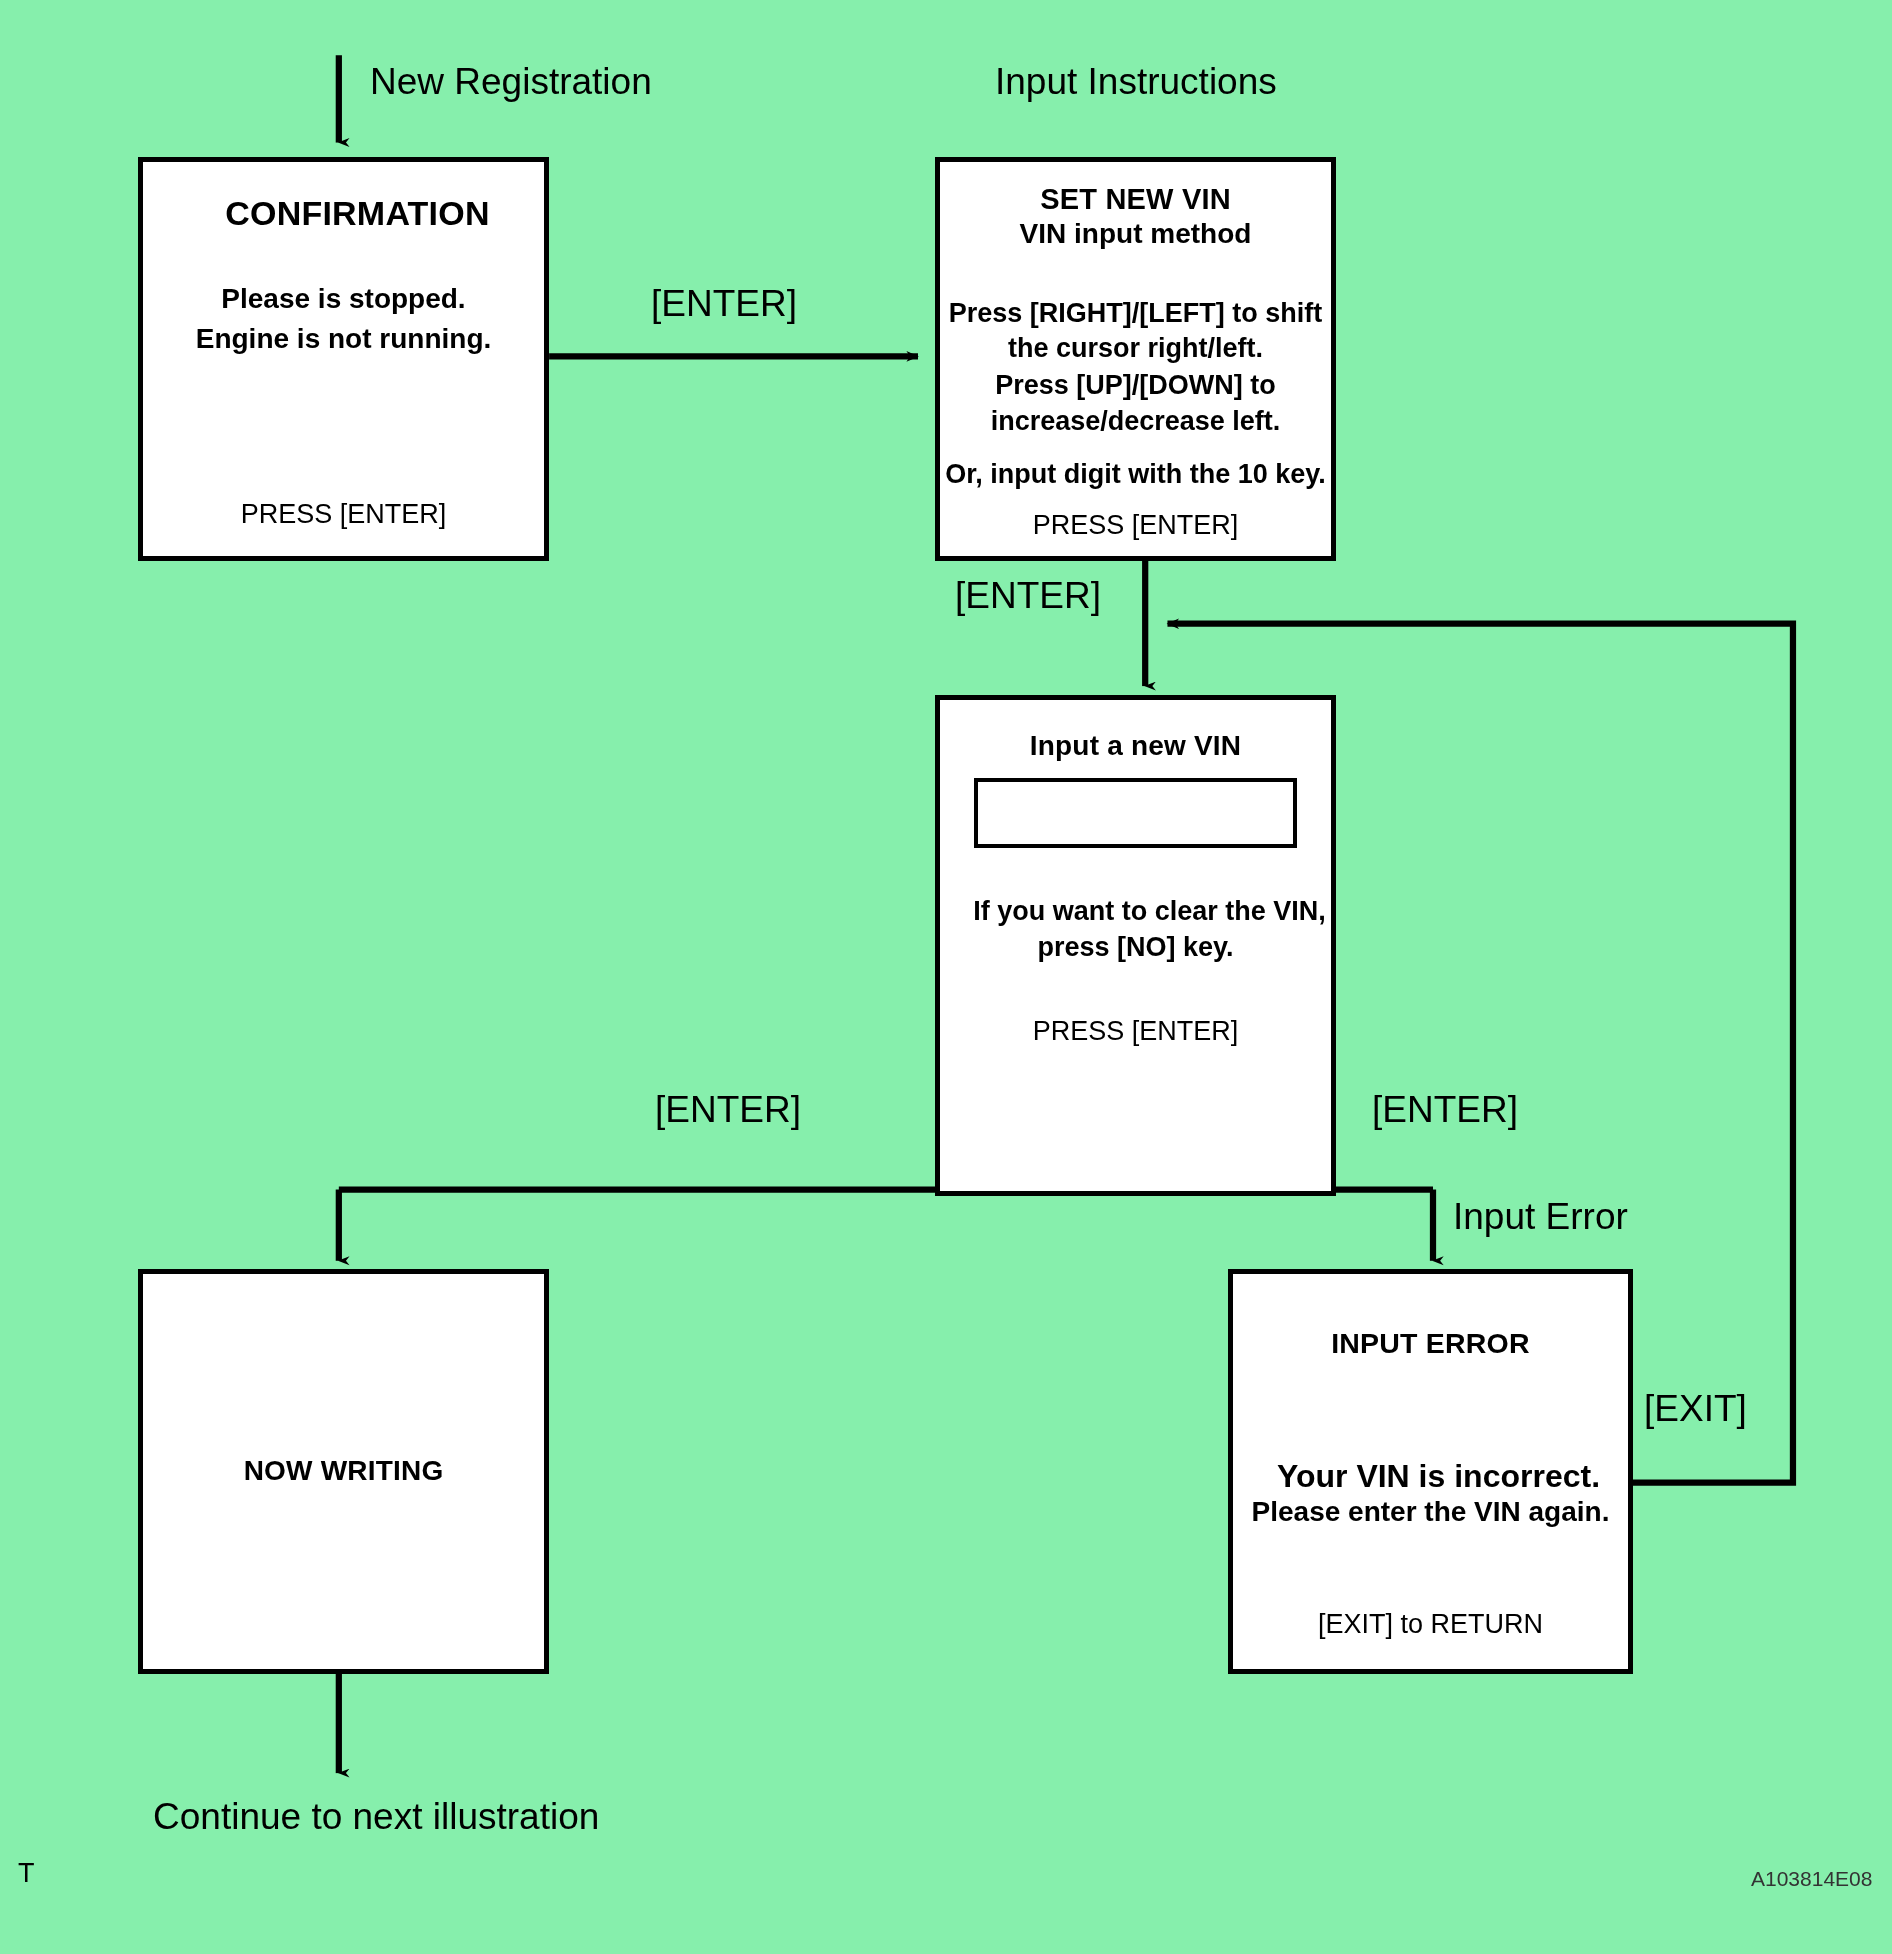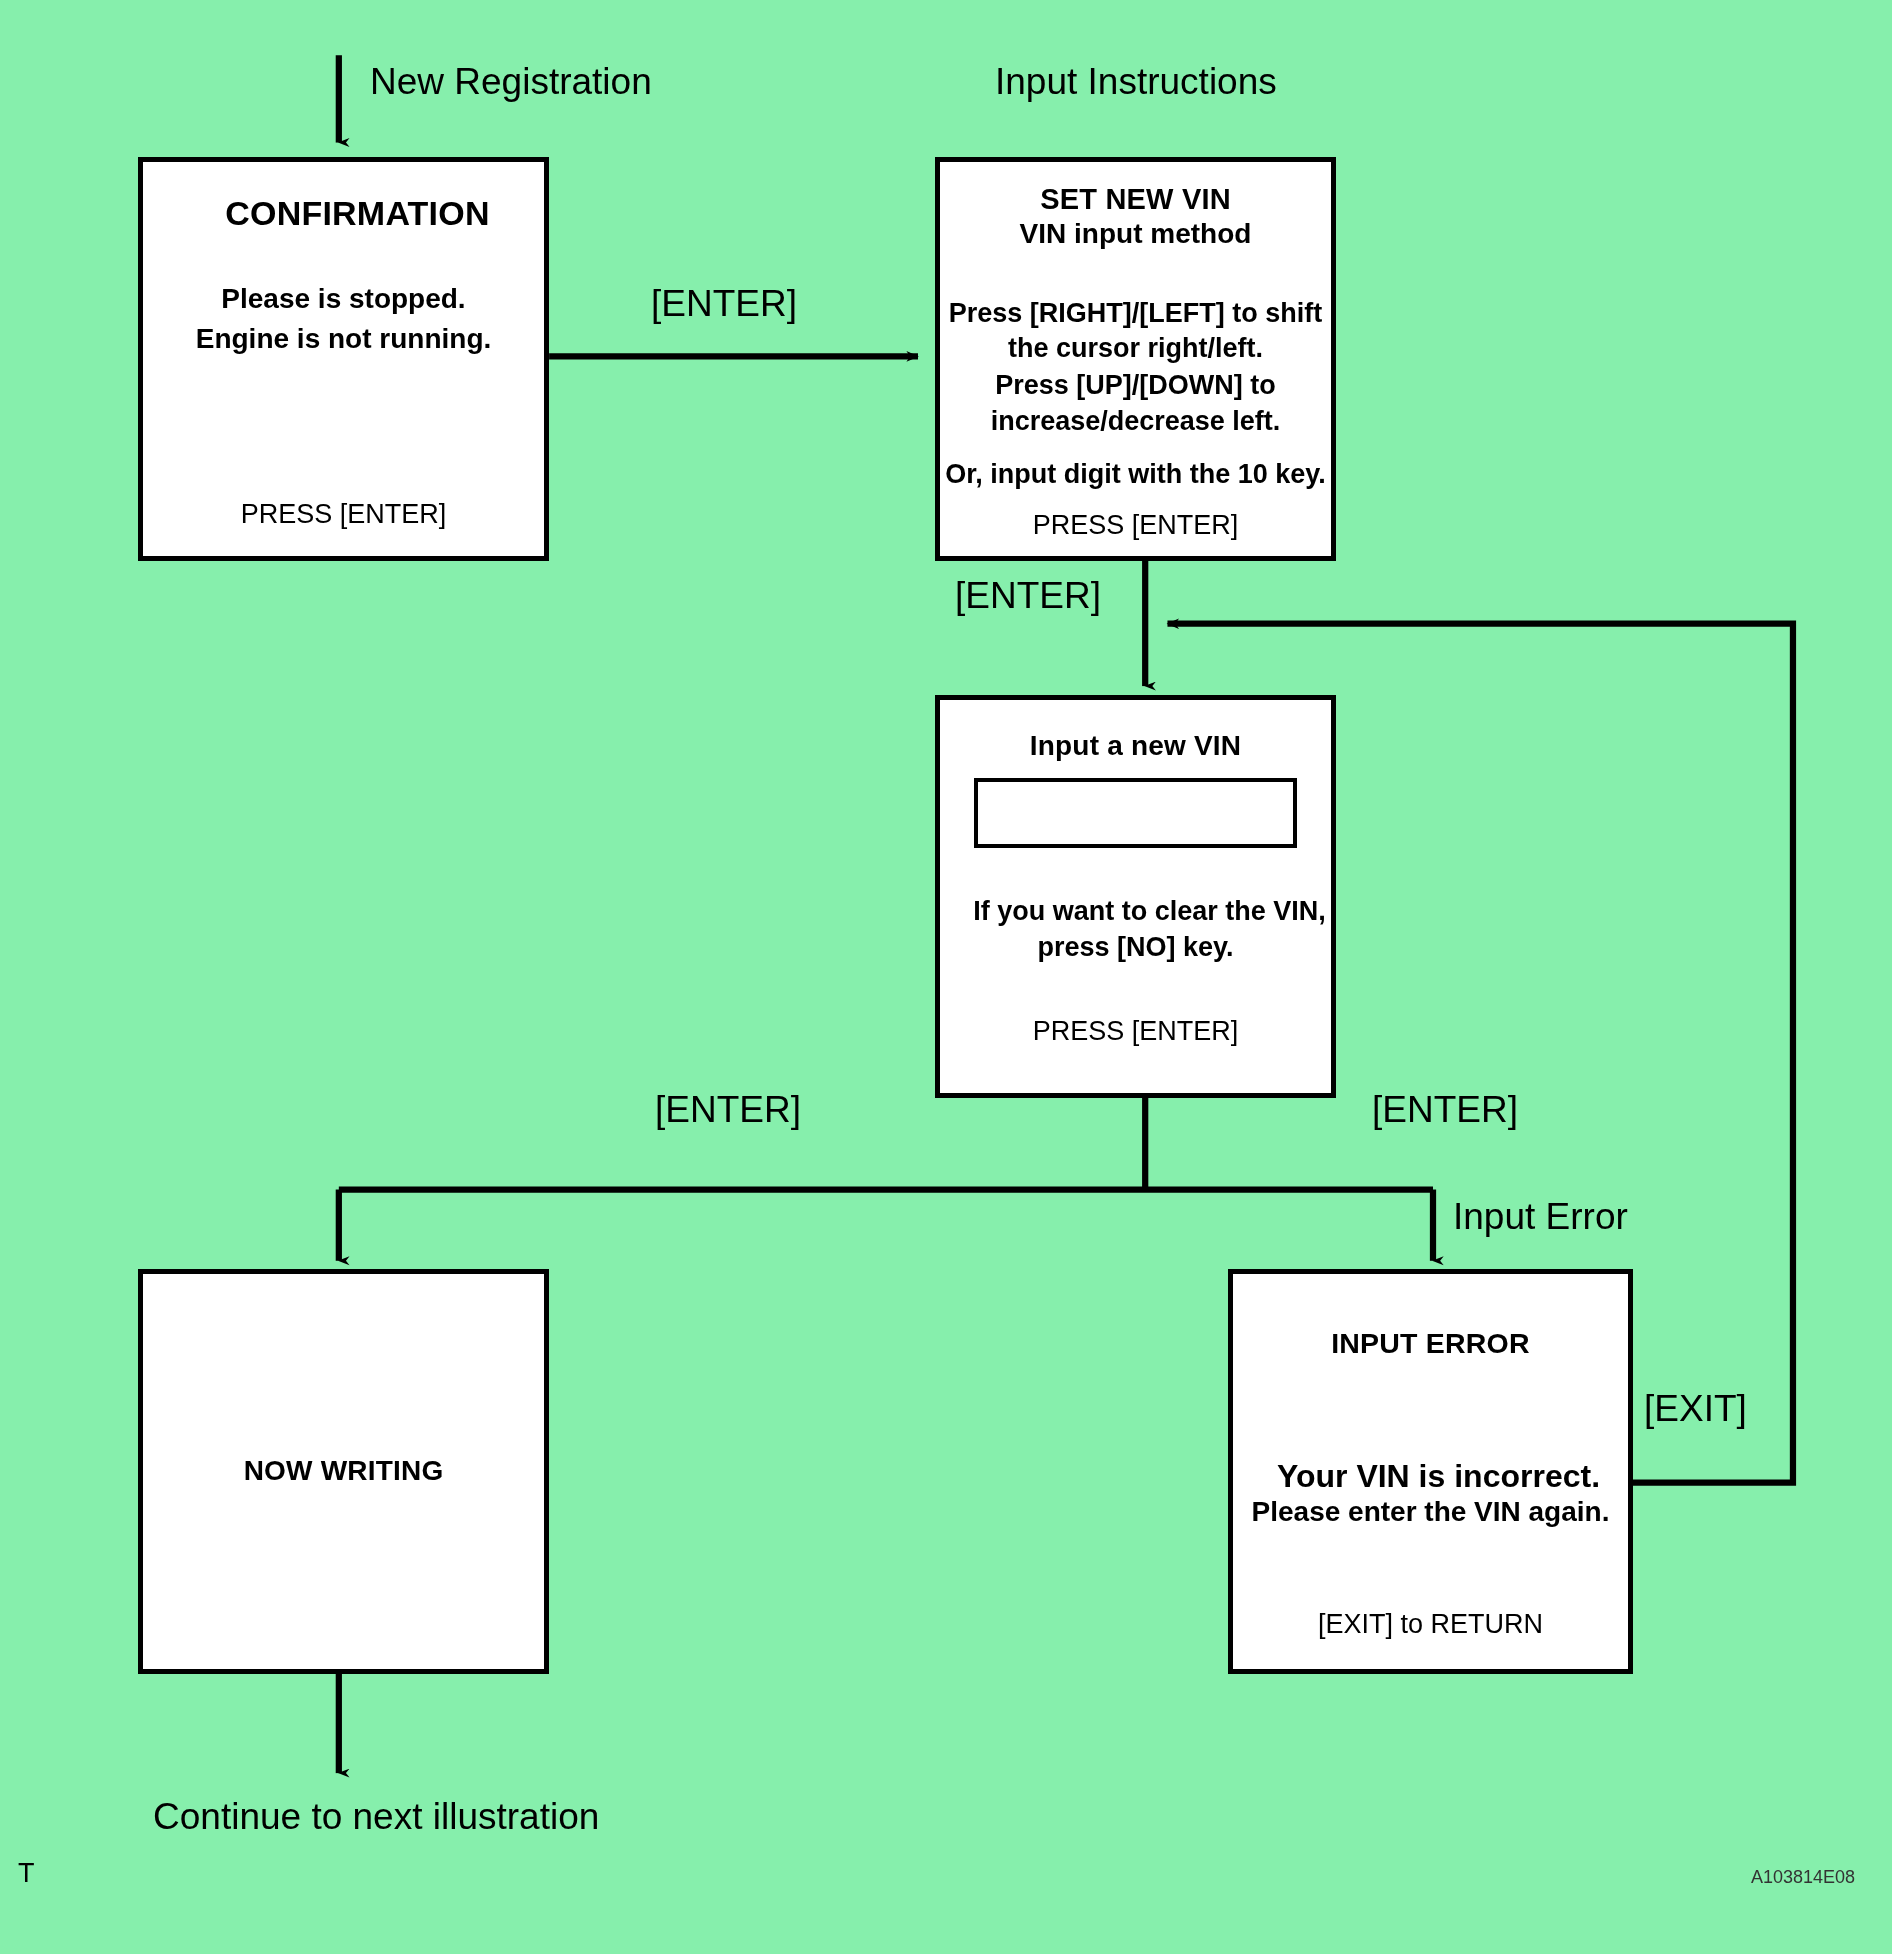--- a/index.html
+++ b/index.html
@@ -152,21 +152,21 @@
     <div class="screen-body" style="top:134px; font-size:27px;">Press [RIGHT]/[LEFT] to shift</div>
     <div class="screen-body" style="top:169px; font-size:27px;">the cursor right/left.</div>
     <div class="screen-body" style="top:206px; font-size:27px;">Press [UP]/[DOWN]  to</div>
     <div class="screen-body" style="top:242px; font-size:27px;">increase/decrease left.</div>
     <div class="screen-body" style="top:295px; font-size:27px;">Or, input digit with the 10 key.</div>
     <div class="screen-footer" style="top:348px; font-size:27px;">PRESS [ENTER]</div>
   </div>
 
   <div class="annot" style="left:955px; top:575px; font-size:37px;">[ENTER]</div>
 
-  <div class="screen-box" style="left:935px; top:695px; width:401px; height:403px;">
+  <div class="screen-box" style="left:935px; top:695px; width:401px; height:501px;">
     <div class="screen-title" style="top:30px; font-size:28px;">Input a new VIN</div>
 
     <div class="vin-field" style="left:34px; top:78px; width:323px; height:70px;"></div>
 
     <div class="screen-body" style="top:194px; font-size:27px;margin-left:28px;">If you want to clear the VIN,</div>
     <div class="screen-body" style="top:230px; font-size:27px;">press [NO] key.</div>
     <div class="screen-footer" style="top:316px; font-size:27px;">PRESS [ENTER]</div>
   </div>
 
   <div class="annot" style="left:655px; top:1089px; font-size:37px;">[ENTER]</div>
@@ -185,16 +185,16 @@
     <div class="screen-title" style="top:53px; font-size:28.5px;">INPUT  ERROR</div>
     <div class="screen-body" style="top:181px; font-size:32px;margin-left:16px;">Your VIN is incorrect.</div>
     <div class="screen-body" style="top:219px; font-size:28px;">Please enter the VIN again.</div>
     <div class="screen-footer" style="top:335px; font-size:27px;">[EXIT] to RETURN</div>
   </div>
 
   <div class="annot" style="left:153px; top:1796px; font-size:37px;">Continue to next illustration</div>
 
   <div class="corner-mark" style="left:18px; top:1858px; font-size:27px;">T</div>
 
-  <div class="ref-code" style="left:1751px; top:1867px; font-size:18px;">A103814E08</div>
+  <div class="ref-code" style="left:1751px; top:1867px; font-size:21px;">A103814E08</div>
 
 </div>
 
 
 </body></html>

